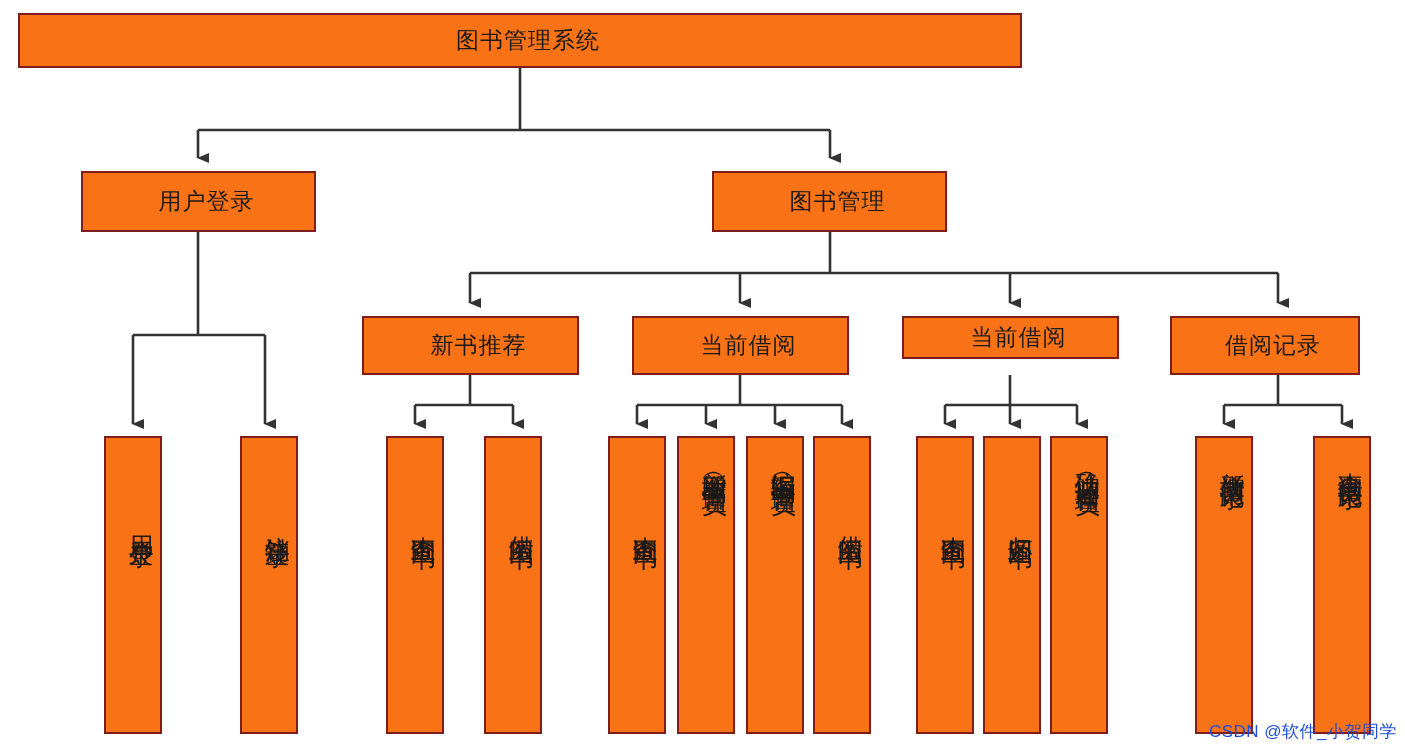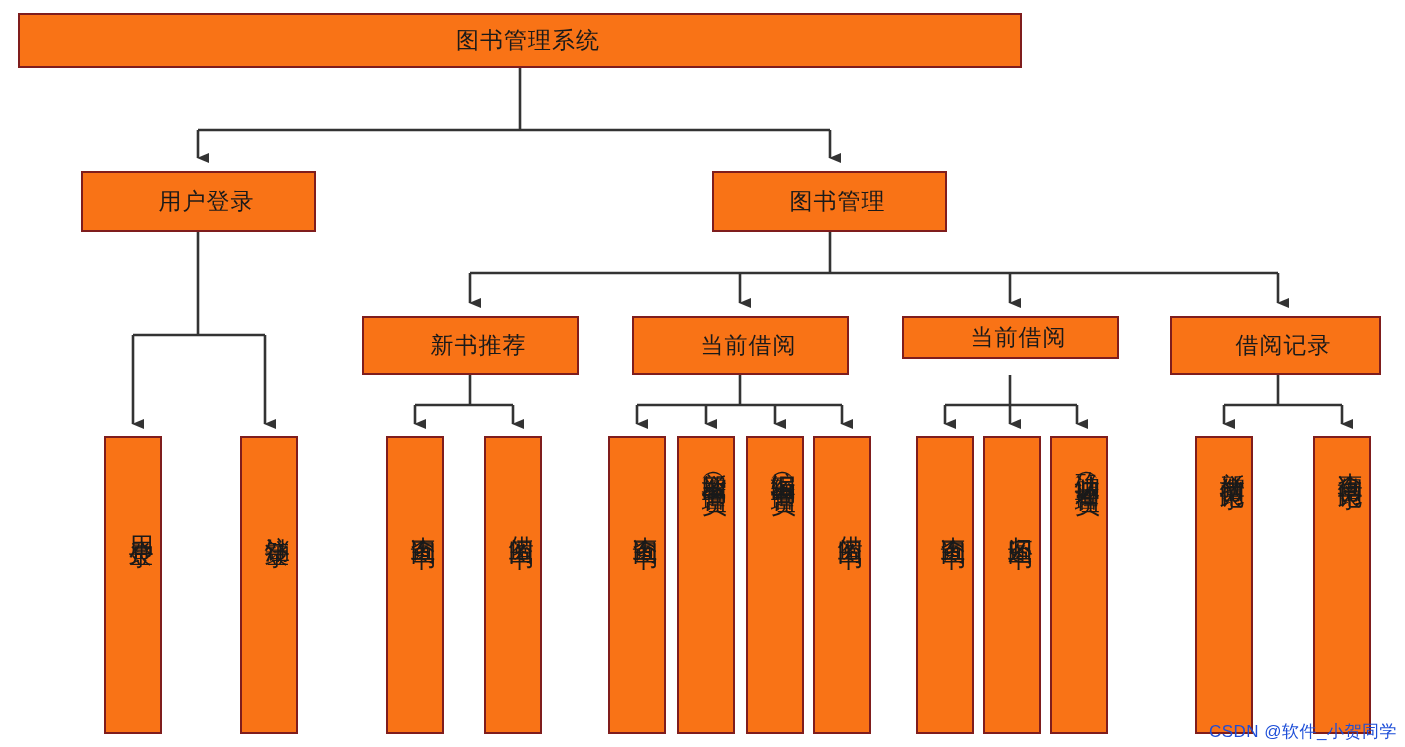--- a/index.html
+++ b/index.html
@@ -149,21 +149,21 @@
   </div>
 
   <div class="node horiz" style="left:632px; top:316px; width:217px; height:59px;">
     <span class="label">当前借阅</span>
   </div>
 
   <div class="node horiz" style="left:902px; top:316px; width:217px; height:43px;">
     <span class="label">当前借阅</span>
   </div>
 
-  <div class="node horiz" style="left:1170px; top:316px; width:211px; height:59px;">
+  <div class="node horiz" style="left:1170px; top:316px; width:190px; height:59px;">
     <span class="label">借阅记录</span>
   </div>
 
   <div class="node vert mid" style="left:104px; top:436px; width:58px; height:298px;">
     <span class="label">用户登录</span>
   </div>
 
   <div class="node vert mid" style="left:240px; top:436px; width:58px; height:298px;">
     <span class="label">注销登录</span>
   </div>

